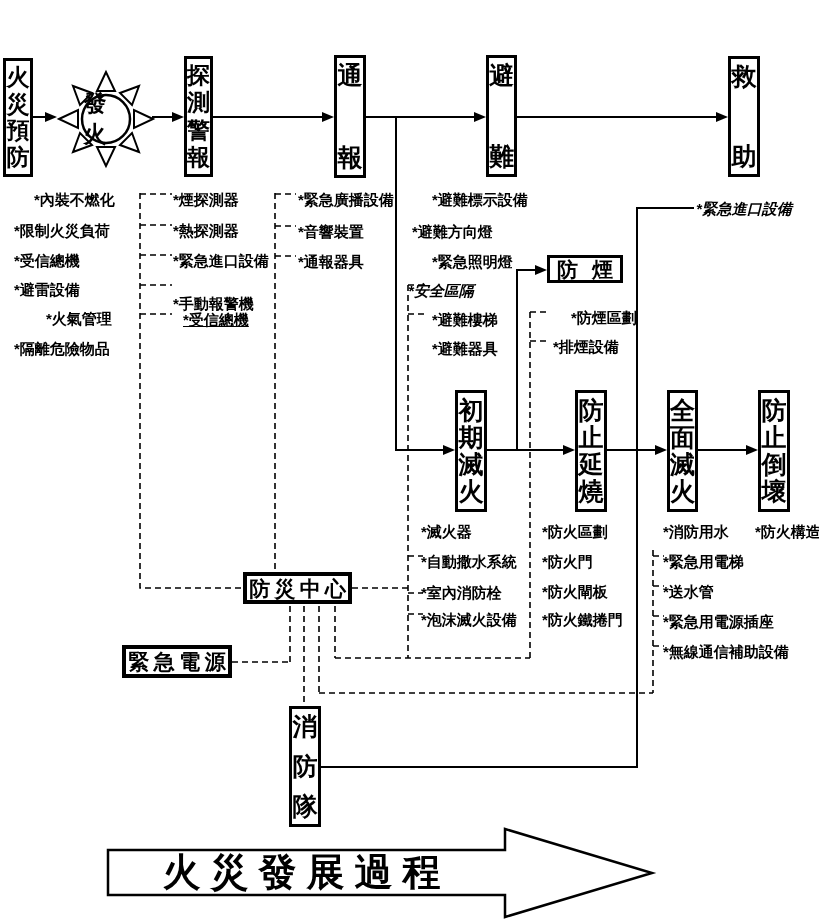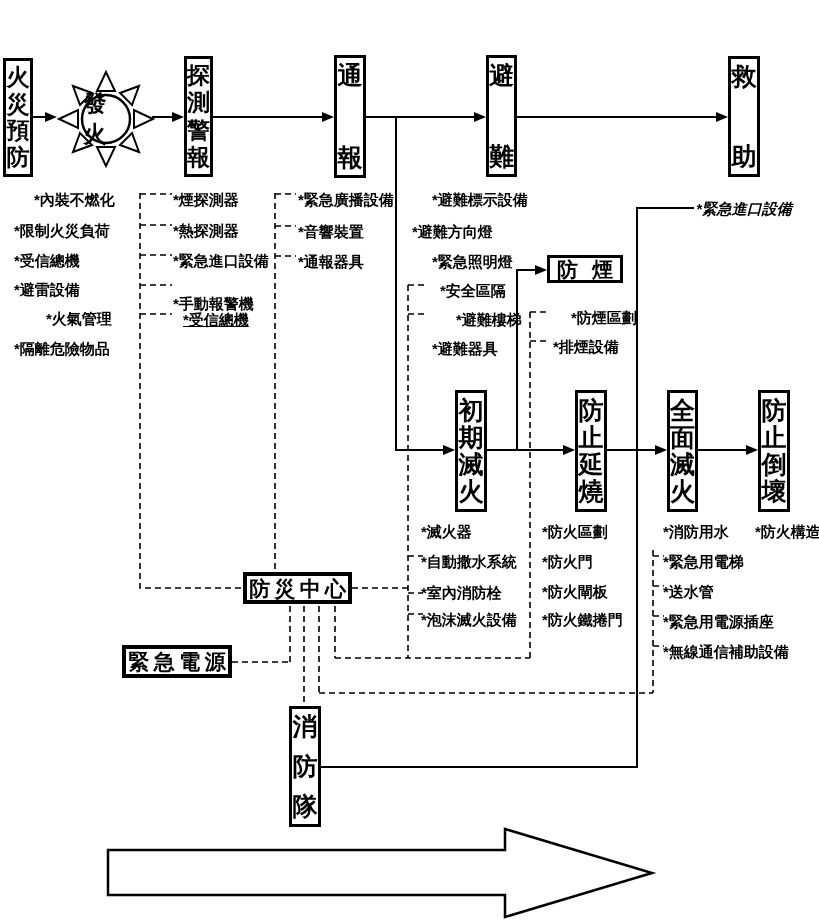--- a/index.html
+++ b/index.html
@@ -185,22 +185,22 @@
   <div class="item" style="left:173px;top:282px;margin-top:13px;">*手動報警機</div>
   <div class="item" style="left:183px;top:311px;text-decoration:underline;">*受信總機</div>
 
   <div class="item" style="left:298px;top:191px;">*緊急廣播設備</div>
   <div class="item" style="left:298px;top:223px;">*音響裝置</div>
   <div class="item" style="left:298px;top:253px;">*通報器具</div>
 
   <div class="item" style="left:432px;top:191px;">*避難標示設備</div>
   <div class="item" style="left:412px;top:223px;">*避難方向燈</div>
   <div class="item" style="left:432px;top:253px;">*緊急照明燈</div>
-  <div class="item" style="left:440px;top:282px;">*安全區隔</div>
-  <div class="item" style="left:432px;top:311px;margin-left:24px;">*避難樓梯</div>
+  <div class="item" style="left:408px;top:282px;font-style:italic;">*安全區隔</div>
+  <div class="item" style="left:432px;top:311px;">*避難樓梯</div>
   <div class="item" style="left:432px;top:340px;">*避難器具</div>
 
   <div class="item" style="left:571px;top:309px;">*防煙區劃</div>
   <div class="item" style="left:553px;top:338px;">*排煙設備</div>
 
   <div class="item" style="left:696px;top:200px;font-style:italic;">*緊急進口設備</div>
 
   <div class="item" style="left:421px;top:523px;">*滅火器</div>
   <div class="item" style="left:421px;top:553px;">*自動撒水系統</div>
   <div class="item" style="left:421px;top:584px;">*室內消防栓</div>
@@ -212,14 +212,15 @@
   <div class="item" style="left:542px;top:611px;">*防火鐵捲門</div>
 
   <div class="item" style="left:663px;top:523px;">*消防用水</div>
   <div class="item" style="left:663px;top:553px;">*緊急用電梯</div>
   <div class="item" style="left:663px;top:583px;">*送水管</div>
   <div class="item" style="left:663px;top:613px;">*緊急用電源插座</div>
   <div class="item" style="left:663px;top:643px;">*無線通信補助設備</div>
 
   <div class="item" style="left:755px;top:523px;">*防火構造</div>
 
+  <div class="process-text">火災發展過程</div>
 
 </div>
 
 </body></html>

